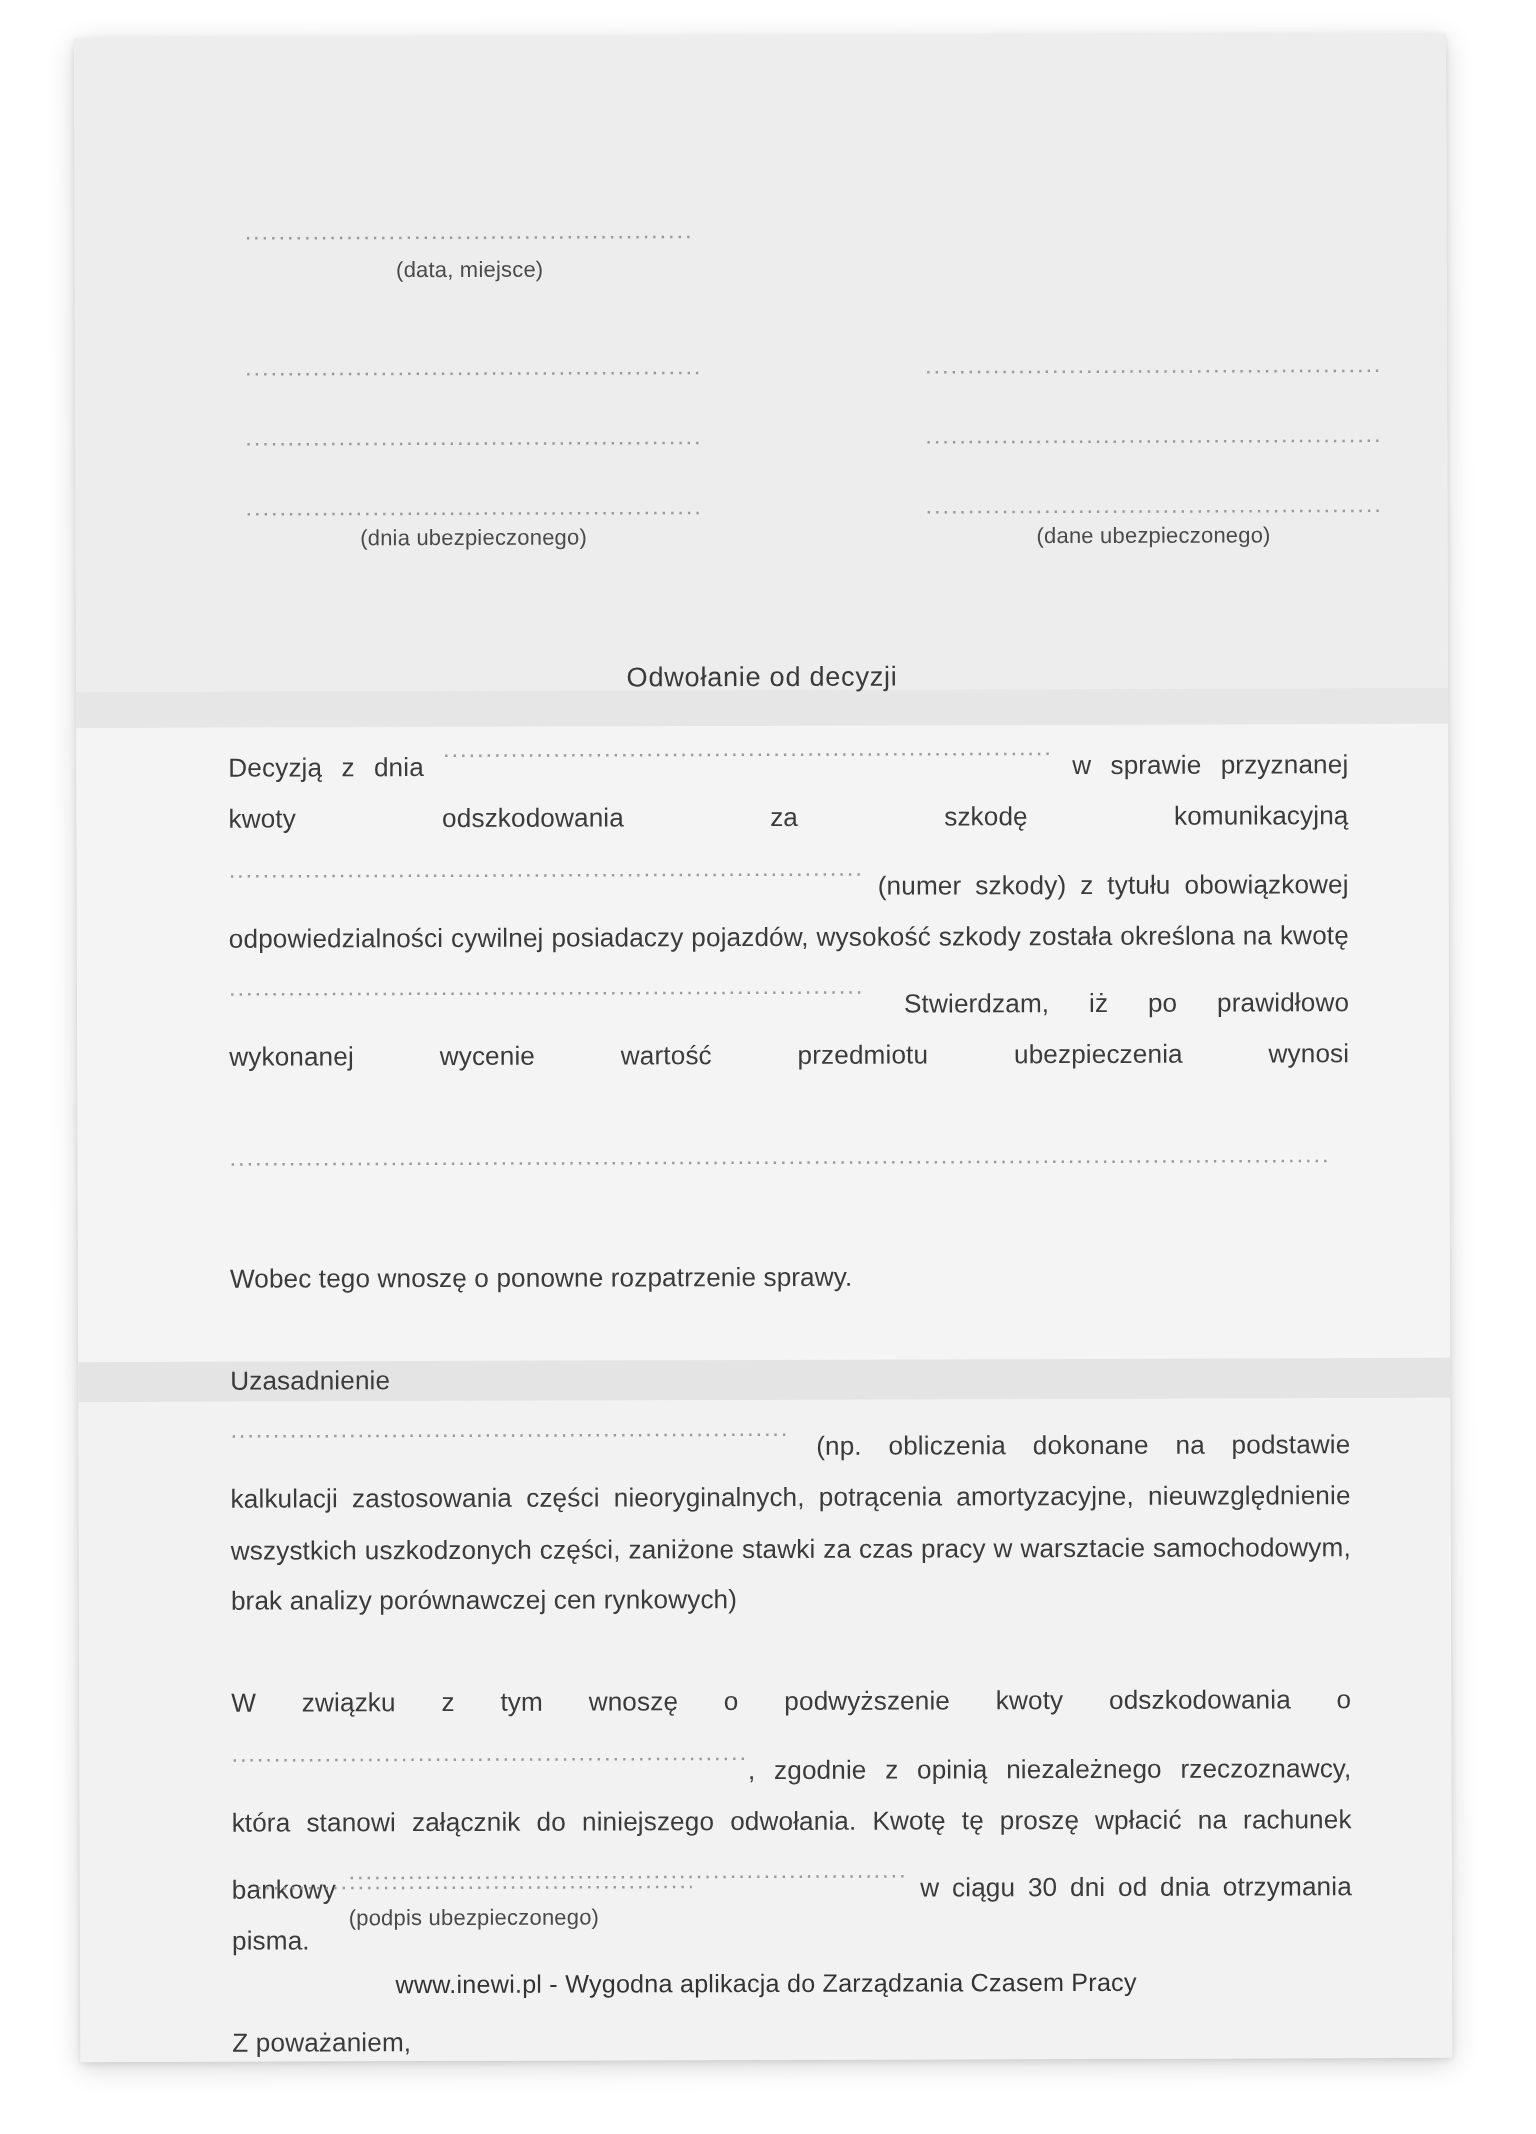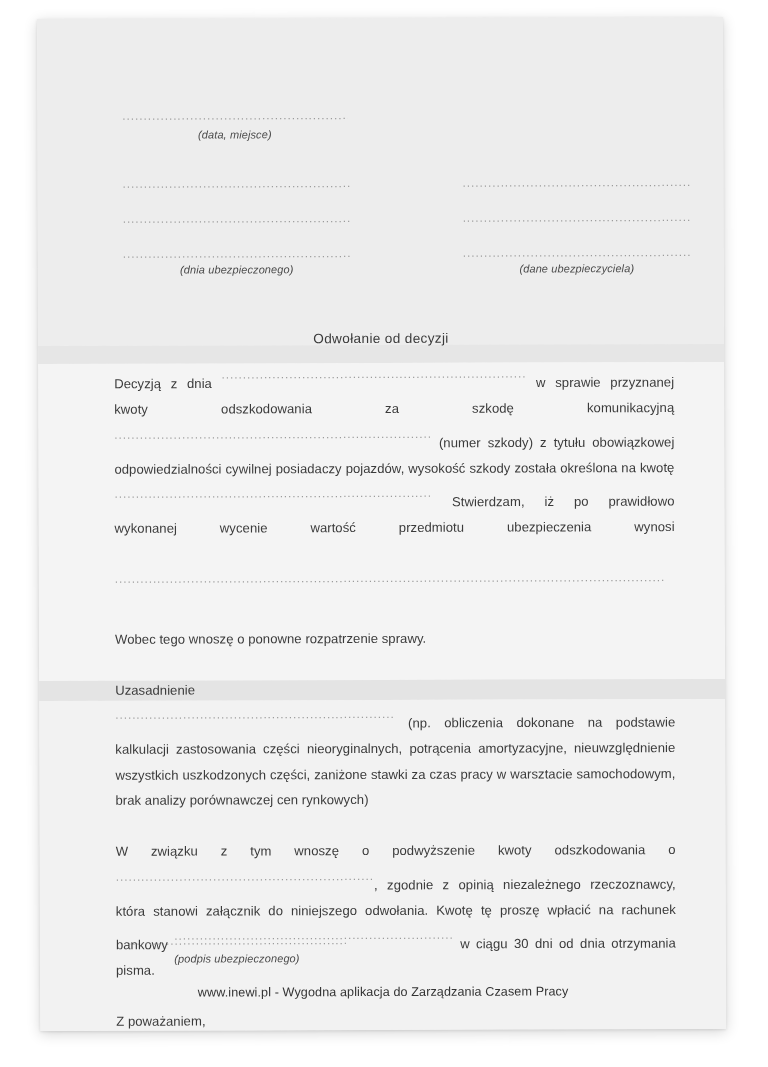--- a/index.html
+++ b/index.html
@@ -66,21 +66,20 @@
     color: #9a9a9a;
     letter-spacing: 0.9px;
     font-size: 12px;
     white-space: nowrap;
     overflow: hidden;
     display: inline-block;
     vertical-align: baseline;
   }
 
   .caption {
-    font-style: italic;
     font-size: 11px;
     color: #4a4a4a;
     text-align: center;
     letter-spacing: 0.1px;
   }
 
   
   #header-date {
     position: absolute;
     left: 85px;
@@ -182,21 +181,21 @@
         <div class="party-col">
           <span class="dots party-line">...............................................................</span>
           <span class="dots party-line">...............................................................</span>
           <span class="dots party-line">...............................................................</span>
           <div class="caption">(dnia ubezpieczonego)</div>
         </div>
         <div class="party-col">
           <span class="dots party-line">...............................................................</span>
           <span class="dots party-line">...............................................................</span>
           <span class="dots party-line">...............................................................</span>
-          <div class="caption">(dane ubezpieczyciela)</div>
+          <div class="caption">(dane ubezpieczonego)</div>
         </div>
       </div>
 
       <div id="doc-title">Odwołanie od decyzji</div>
 
       <div id="body-block">
 
         <p class="para doc-text last-justify"><span>Decyzją z dnia </span><span class="dots">........................................................................</span><span> w sprawie przyznanej kwoty odszkodowania za szkodę komunikacyjną </span><span class="dots">...........................................................................</span><span> (numer szkody) z tytułu obowiązkowej odpowiedzialności cywilnej posiadaczy pojazdów, wysokość szkody została określona na kwotę </span><span class="dots">...........................................................................</span><span> Stwierdzam, iż po prawidłowo wykonanej wycenie wartość przedmiotu ubezpieczenia wynosi</span></p>
 
         <div class="doc-text"><span class="dots">..................................................................................................................................</span></div>

